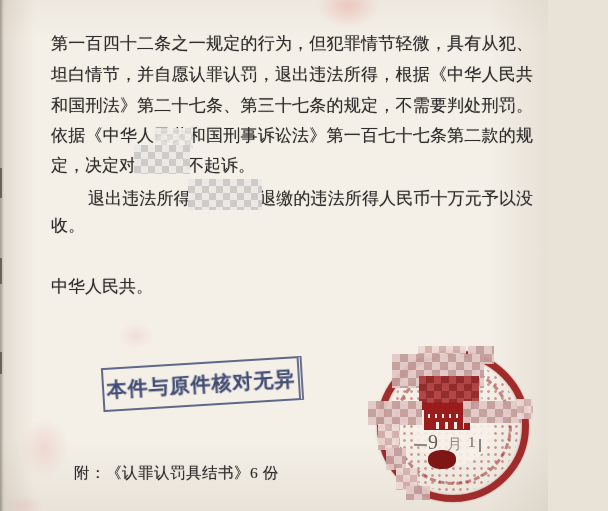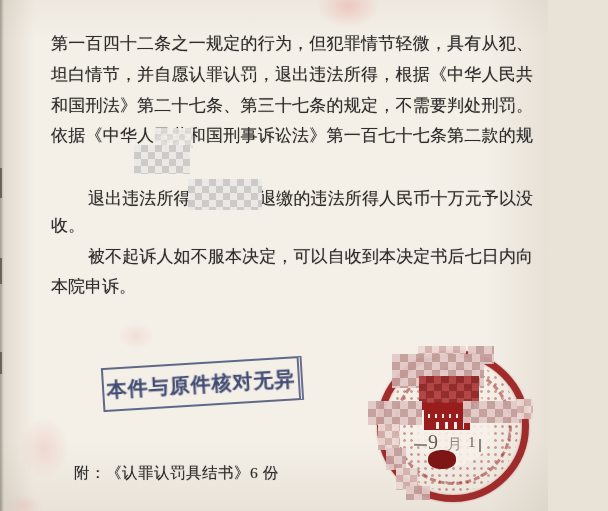--- a/index.html
+++ b/index.html
@@ -82,24 +82,24 @@
 
   <div class="edge-strip"></div>
   <div class="edge-dash" style="top:168px;height:30px;"></div>
   <div class="edge-dash" style="top:258px;height:26px;"></div>
   <div class="edge-dash" style="top:352px;height:22px;"></div>
 
   <div class="line fill" style="left:51px;top:30px;width:482px;">第一百四十二条之一规定的行为，但犯罪情节轻微，具有从犯、</div>
   <div class="line fill" style="left:51px;top:92px;width:482px;">和国刑法》第二十七条、第三十七条的规定，不需要判处刑罚。</div>
   <div class="line fill" style="left:51px;top:61px;width:482px;">坦白情节，并自愿认罪认罚，退出违法所得，根据《中华人民共</div>
   <div class="line fill" style="left:51px;top:122px;width:482px;">依据《中华人民共和国刑事诉讼法》第一百七十七条第二款的规</div>
+  <div class="line" style="left:51px;top:152px;">定，决定对　　　不起诉。</div>
   <div class="line fill" style="left:88px;top:185px;width:445px;">退出违法所得　　　　退缴的违法所得人民币十万元予以没</div>
   <div class="line" style="left:51px;top:212px;">收。</div>
-  <div class="line fill" style="left:88px;top:243px;width:445px;">被不起诉人如不服本决定，可以自收到本决定书后七日内向</div>
-  <div class="line" style="left:51px;top:273px;">本院申诉。</div>
+  <div class="line" style="left:51px;top:273px;">中华人民共。</div>
 
   <div class="mosaic ck-gray2" style="left:155px;top:128px;width:38px;height:20px;"></div>
   <div class="mosaic ck-gray" style="left:134px;top:145px;width:56px;height:29px;"></div>
   <div class="mosaic ck-gray" style="left:188px;top:179px;width:74px;height:31px;"></div>
 
   <div class="stampbox">
     <span>本件与原件核对无异</span>
   </div>
 
   <div class="seal">

